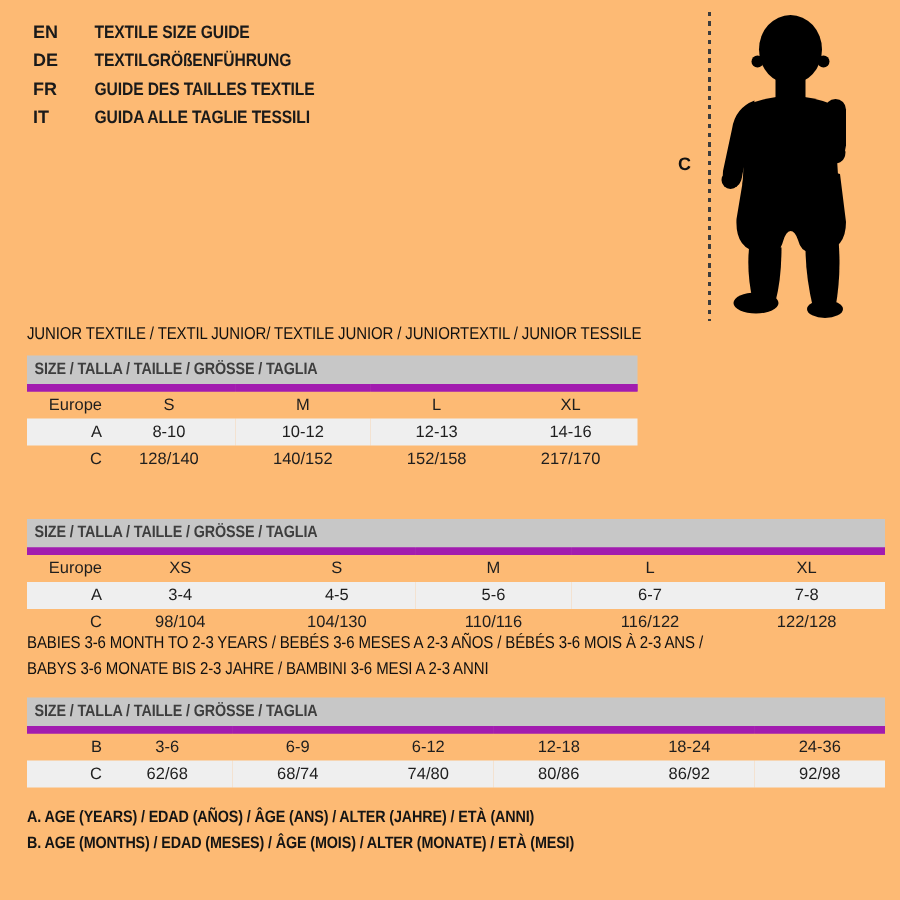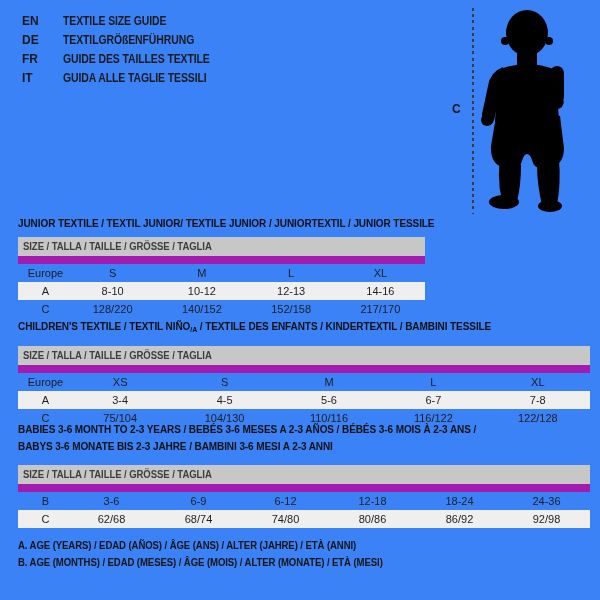--- a/index.html
+++ b/index.html
@@ -1,47 +1,47 @@
 <!DOCTYPE html>
 <html><head>
 <meta charset="utf-8">
 <style>
   html,body { margin:0; padding:0; background:#fff; }
   .page {
-    position:relative; width:600px; height:600px; background:#3b82f6;
+    position:relative; width:600px; height:600px; background:#fdba74;
     font-family:"Liberation Sans", sans-serif; color:#1a1a1a; overflow:hidden;
   }
   .cond { display:inline-block; transform:scaleX(0.87); transform-origin:0 50%;
           white-space:nowrap; letter-spacing:-0.1px; }
 
   
   .lang-block { position:absolute; left:22px; top:12px; }
   .lang-row { height:19px; line-height:19px; font-size:12px; font-weight:bold; }
   .lang-code { display:inline-block; width:38px; }
 
   
   .height-line { position:absolute; left:472px; top:8px; width:2px; height:206px;
     background:repeating-linear-gradient(to bottom,#3c3c3c 0 3px, transparent 3px 6.2px); }
   .figure-c { position:absolute; left:452px; top:102px; font-size:12px; font-weight:bold; color:#111; }
   .baby-svg { position:absolute; left:478px; top:8px; width:100px; height:205px; }
 
   
-  .tbl-title { position:absolute; left:18px; margin:0; font-size:11.5px; font-weight:bold; color:#101010; }
+  .tbl-title { position:absolute; left:18px; margin:0; font-size:11.5px; font-weight:normal; color:#101010; }
   .sub-a { font-size:8px; vertical-align:-2px; }
 
   
   table.sz { position:absolute; left:18px; border-collapse:collapse; table-layout:fixed; }
   table.t1 { width:407px; }
   table.t2, table.t3 { width:572px; }
   table.sz th { background:#c7c7c7; color:#3e3e3e; font-weight:bold; font-size:11px;
     text-align:left; padding:0 0 0 5px; height:19px; line-height:19px;
-    border-bottom:8px solid #a21caf; }
+    border-bottom:5px solid #a21caf; }
   table.sz td { font-size:11px; color:#1e1e1e; text-align:center; height:18px;
     line-height:18px; padding:0; font-weight:normal; }
-  table.sz td.lbl { text-align:center; padding-left:5px; }
+  table.sz td.lbl { text-align:right; padding-left:5px; }
   table.sz tr.alt td { background:#efefef; }
   col.c-label { width:50px; }
 
   
   .note { position:absolute; left:18px; font-size:11px; font-weight:bold; color:#141414; height:17px; line-height:17px; }
 </style>
 </head>
 <body>
 
 <div class="page">
@@ -114,33 +114,28 @@
       </tr>
       <tr class="alt">
         <td class="lbl">A</td>
         <td>8-10</td>
         <td>10-12</td>
         <td>12-13</td>
         <td>14-16</td>
       </tr>
       <tr>
         <td class="lbl">C</td>
-        <td>128/220</td>
+        <td>128/140</td>
         <td>140/152</td>
         <td>152/158</td>
         <td>217/170</td>
       </tr>
     </tbody>
   </table>
 
-  <h2 class="tbl-title" style="top:320px">
-    <span class="cond">
-      <span>CHILDREN'S TEXTILE / TEXTIL NIÑO</span><span class="sub-a">/A</span><span> / TEXTILE DES ENFANTS / KINDERTEXTIL / BAMBINI TESSILE</span>
-    </span>
-  </h2>
   <table class="sz t2" style="top:346px">
     <colgroup>
         <col class="c-label">
         <col>
         <col>
         <col>
         <col>
         <col>
       </colgroup>
     <thead>
@@ -162,21 +157,21 @@
       <tr class="alt">
         <td class="lbl">A</td>
         <td>3-4</td>
         <td>4-5</td>
         <td>5-6</td>
         <td>6-7</td>
         <td>7-8</td>
       </tr>
       <tr>
         <td class="lbl">C</td>
-        <td>75/104</td>
+        <td>98/104</td>
         <td>104/130</td>
         <td>110/116</td>
         <td>116/122</td>
         <td>122/128</td>
       </tr>
     </tbody>
   </table>
 
   <h2 class="tbl-title" style="top:423px">
     <span class="cond">BABIES 3-6 MONTH TO 2-3 YEARS / BEBÉS 3-6 MESES A 2-3 AÑOS / BÉBÉS 3-6 MOIS À 2-3 ANS /</span>

